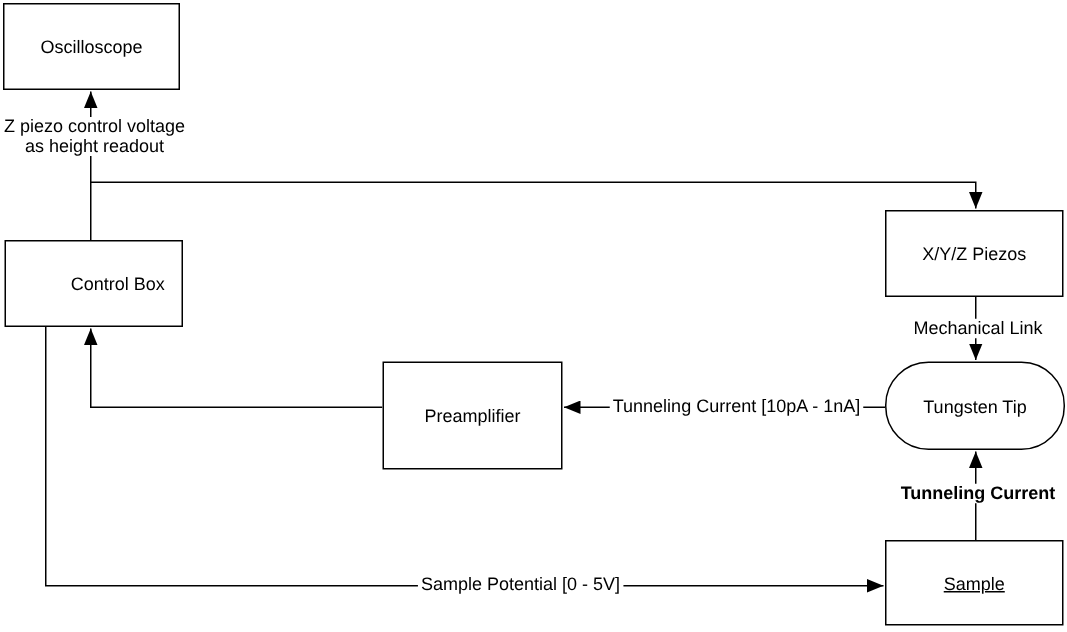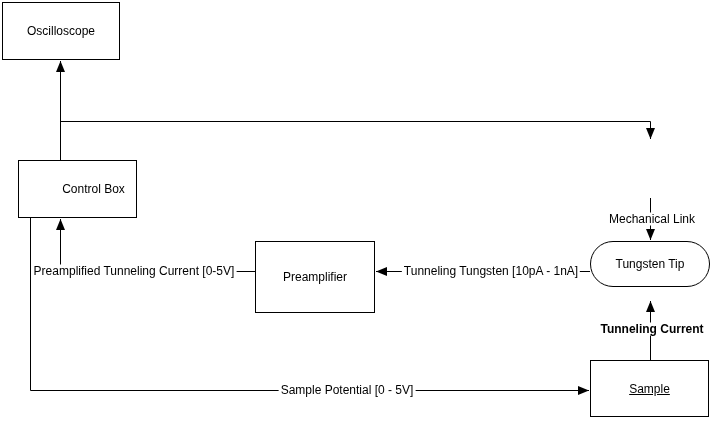--- a/index.html
+++ b/index.html
@@ -34,24 +34,24 @@
     transform: translate(-50%, -50%);
     background: #ffffff;
     font-size: 12px;
     line-height: 13px;
     white-space: nowrap;
     text-align: center;
     padding: 0 2px;
   }
   
   #n-oscilloscope { left: 2px;   top: 2px;   width: 118px; height: 58px; }
-  #n-control-box  { left: 18px;   top: 160px; width: 119px; height: 58px; padding-left: 32px; }
+  #n-control-box  { left: 3px;   top: 160px; width: 119px; height: 58px; padding-left: 32px; }
   #n-preamplifier { left: 255px; top: 241px; width: 120px; height: 72px; }
   #n-xyz-piezos   { left: 590px; top: 140px; width: 119px; height: 58px; }
-  #n-tungsten-tip { left: 590px; top: 241px; width: 120px; height: 46px; border-radius: 29px; }
+  #n-tungsten-tip { left: 590px; top: 241px; width: 120px; height: 59px; border-radius: 29px; }
   #n-sample       { left: 590px; top: 360px; width: 119px; height: 57px; text-decoration: underline; }
   
   #l-height-readout   { left: 63px;  top: 91px;  }
   #l-control-voltages { left: 377px; top: 121px; }
   #l-mechanical-link  { left: 652px; top: 219px; }
   #l-tunneling-tip    { left: 491px; top: 271px; }
   #l-preamplified     { left: 134px; top: 271px; }
   #l-tunneling-sample { left: 652px; top: 329px; font-weight: bold; }
   #l-sample-potential { left: 347px; top: 390px; }
 </style>
@@ -77,26 +77,32 @@
 
   <div class="node" id="n-oscilloscope">
     <span>Oscilloscope</span>
   </div>
   <div class="node" id="n-control-box">
     <span>Control Box</span>
   </div>
   <div class="node" id="n-preamplifier">
     <span>Preamplifier</span>
   </div>
+  <div class="node" id="n-xyz-piezos">
+    <span>X/Y/Z Piezos</span>
+  </div>
   <div class="node" id="n-tungsten-tip">
     <span>Tungsten Tip</span>
   </div>
   <div class="node" id="n-sample">
     <span>Sample</span>
   </div>
 
+  <div class="edge-label" id="l-height-readout">
+    <div>Z piezo control voltage</div>
+    <div>as height readout</div>
+  </div>
   <div class="edge-label" id="l-mechanical-link">Mechanical Link</div>
-  <div class="edge-label" id="l-tunneling-tip">Tunneling Tungsten [10pA - 1nA]</div>
-  <div class="edge-label" id="l-preamplified">Preamplified Tunneling Current [0-5V]</div>
+  <div class="edge-label" id="l-tunneling-tip">Tunneling Current [10pA - 1nA]</div>
   <div class="edge-label" id="l-tunneling-sample">Tunneling Current</div>
   <div class="edge-label" id="l-sample-potential">Sample Potential [0 - 5V]</div>
 
 </div>
 
 </body></html>

